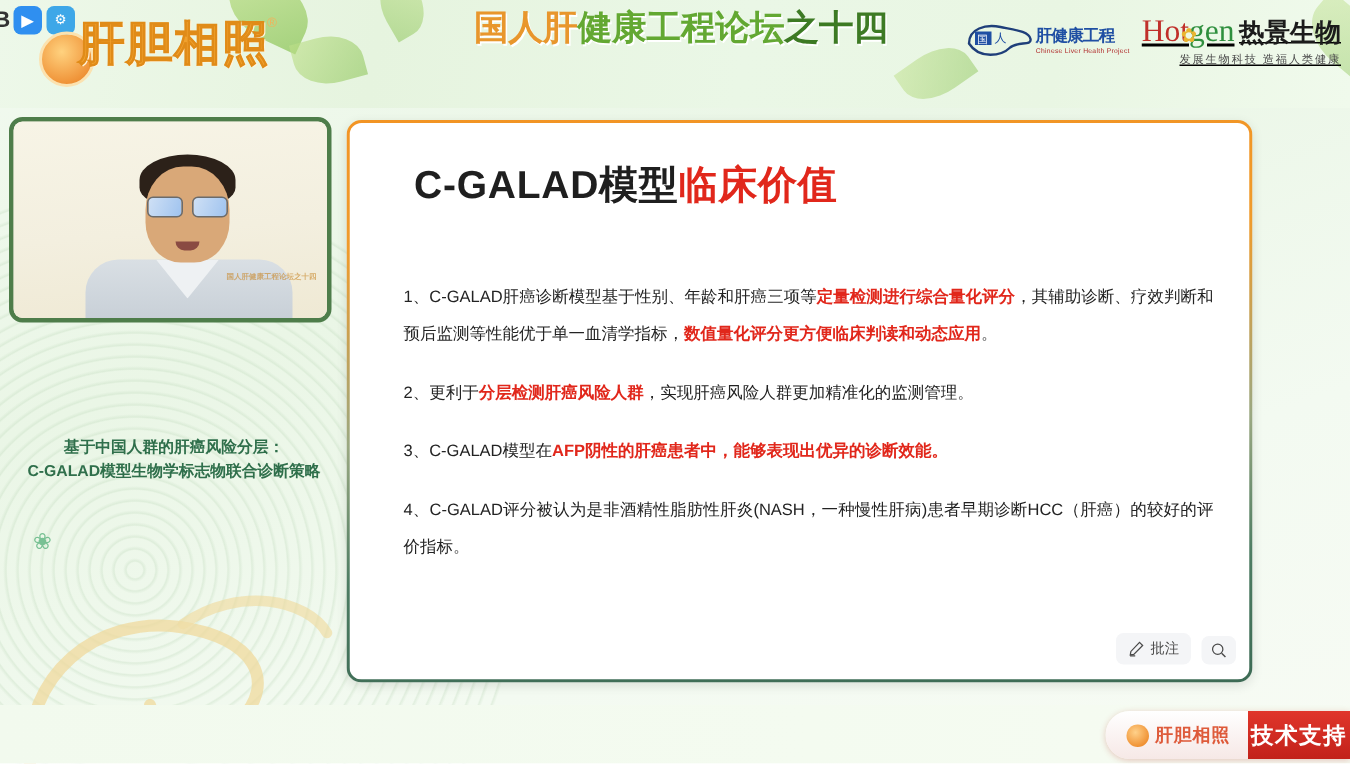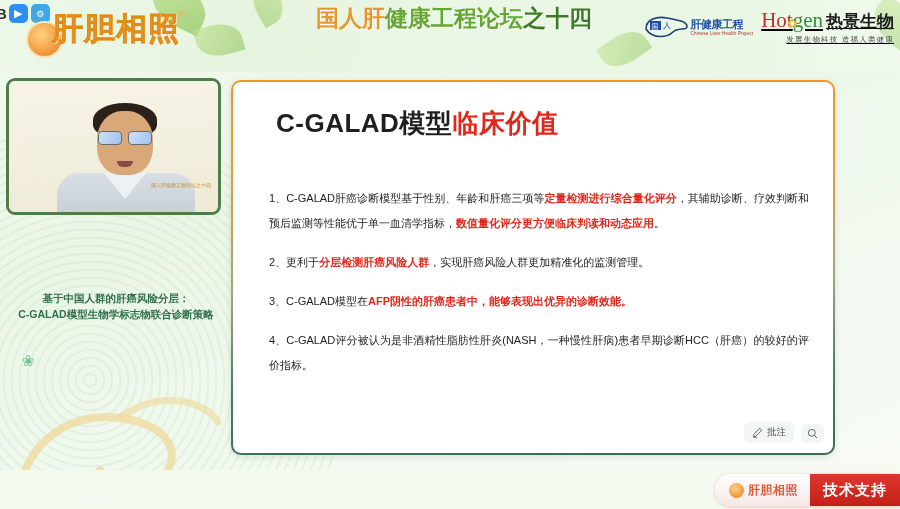--- a/index.html
+++ b/index.html
@@ -202,21 +202,21 @@
     background: linear-gradient(180deg,#ffffff,#f6e8e6);
   }
   .sp-badge {
     width: 15px; height: 15px; border-radius: 50%;
     background: radial-gradient(circle at 40% 35%,#ffd18a,#ef8f30 75%);
   }
   .sp-logo-txt {
     font-size: 12px; font-weight: 900; color: #de5a3a; letter-spacing: .5px;
   }
   .sp-right {
-    display: flex; align-items: center; padding: 0 13px;
+    display: flex; align-items: center; padding: 0 2px;
     background: linear-gradient(180deg,#e0362b,#c2211a);
     color: #fff; font-size: 15px; font-weight: 900; letter-spacing: 1px;
   }
 </style>
 </head>
 <body>
 
 <div id="stage">
 
   <div class="rings"></div>

